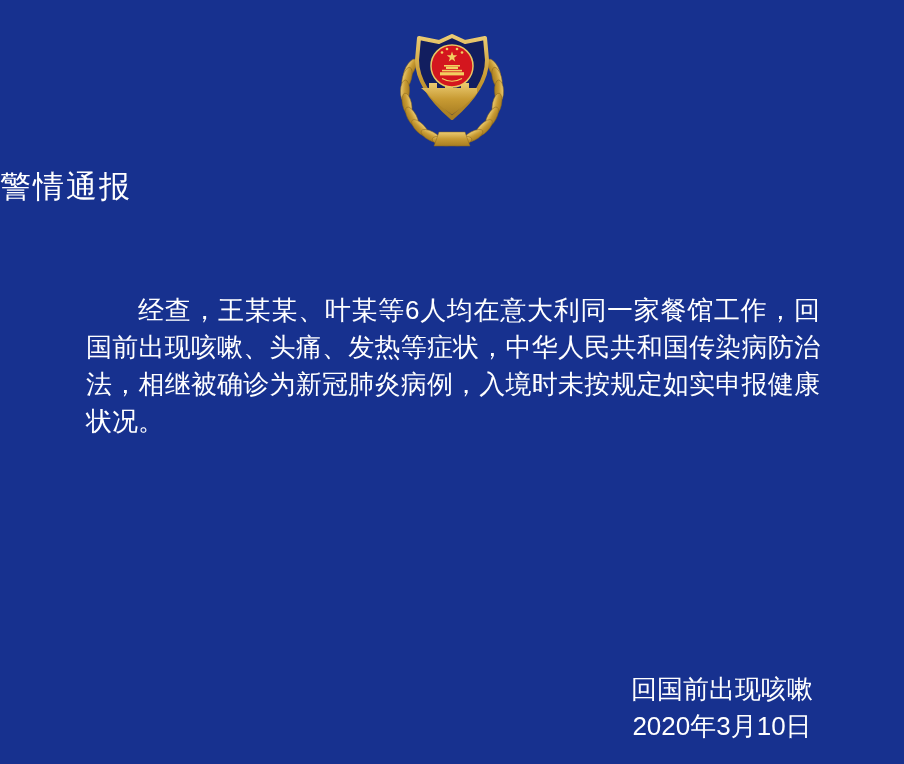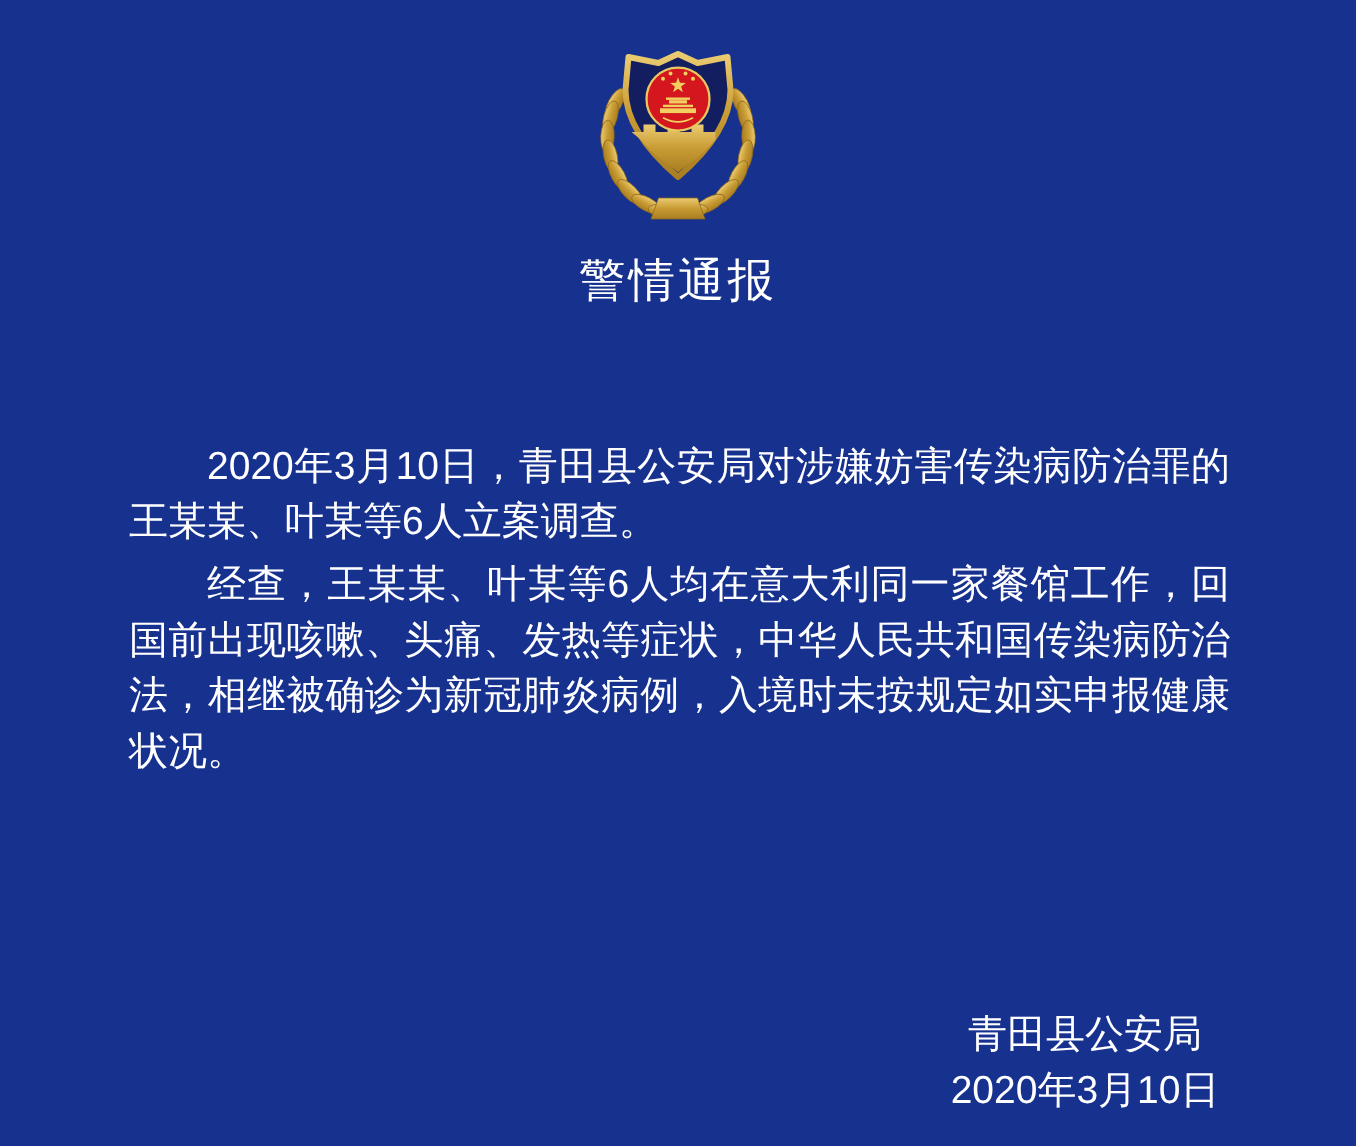--- a/index.html
+++ b/index.html
@@ -23,21 +23,21 @@
     transform: translateX(-50%);
     width: 114px;
     height: 124px;
   }
   .title {
     position: absolute;
     top: 166px;
     left: 0;
     width: 100%;
     margin: 0;
-    text-align: center;
+    text-align: left;
     font-size: 31px;
     font-weight: 500;
     letter-spacing: 2px;
     color: #FFFFFF;
   }
   .body-text {
     position: absolute;
     top: 292px;
     left: 86px;
     width: 734px;
@@ -111,22 +111,21 @@
         <rect x="47" y="41.8" width="20" height="1.6"></rect>
         <rect x="45" y="44.2" width="24" height="3.2"></rect>
       </g>
       <path d="M47 50.5 q10 5.5 20 0" fill="none" stroke="#F2D060" stroke-width="1.2"></path>
     </svg>
   </div>
 
   <h1 class="title">警情通报</h1>
 
   <div class="body-text">
-    <p>2020年3月10日，青田县公安局对涉嫌妨害传染病防治罪的王某某、叶某等6人立案调查。</p>
     <p>经查，王某某、叶某等6人均在意大利同一家餐馆工作，回国前出现咳嗽、头痛、发热等症状，中华人民共和国传染病防治法，相继被确诊为新冠肺炎病例，入境时未按规定如实申报健康状况。</p>
   </div>
 
   <div class="signature">
-    <div>青田县公安局</div>
+    <div>回国前出现咳嗽</div>
     <div>2020年3月10日</div>
   </div>
 
 </div>
 
 </body></html>

